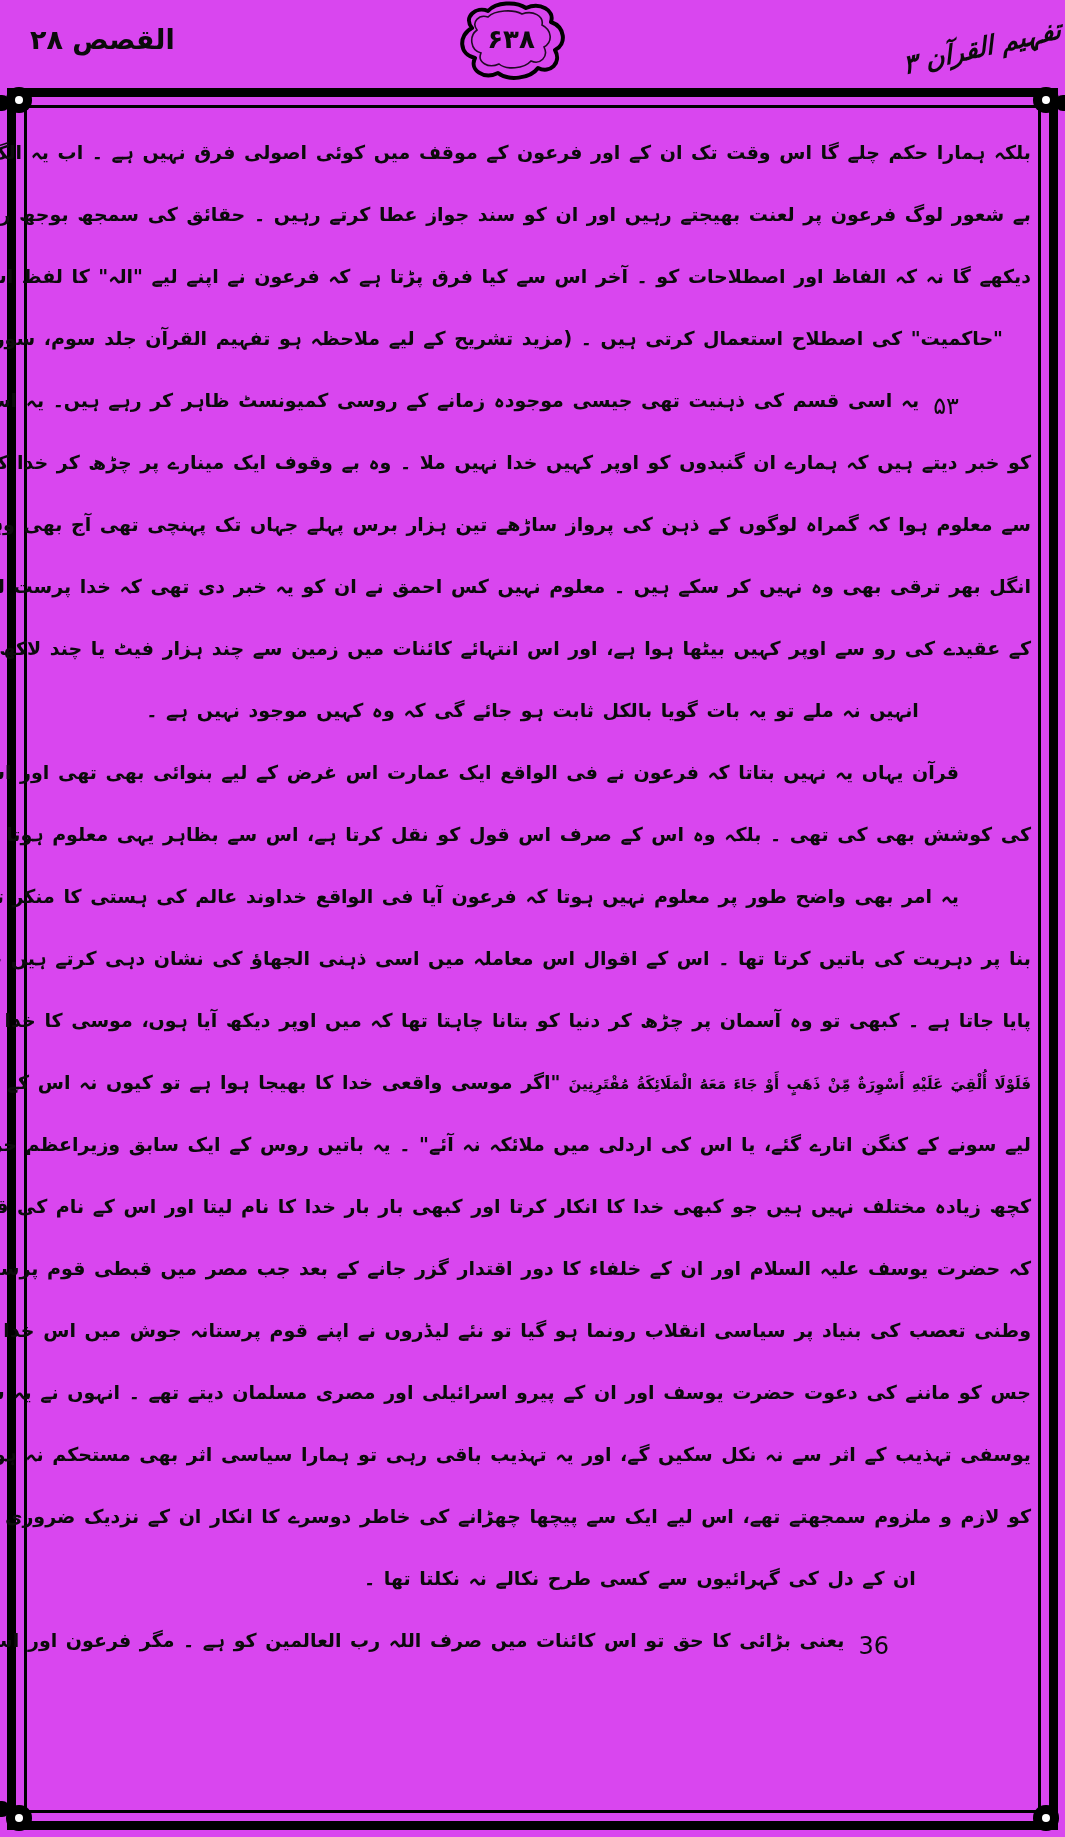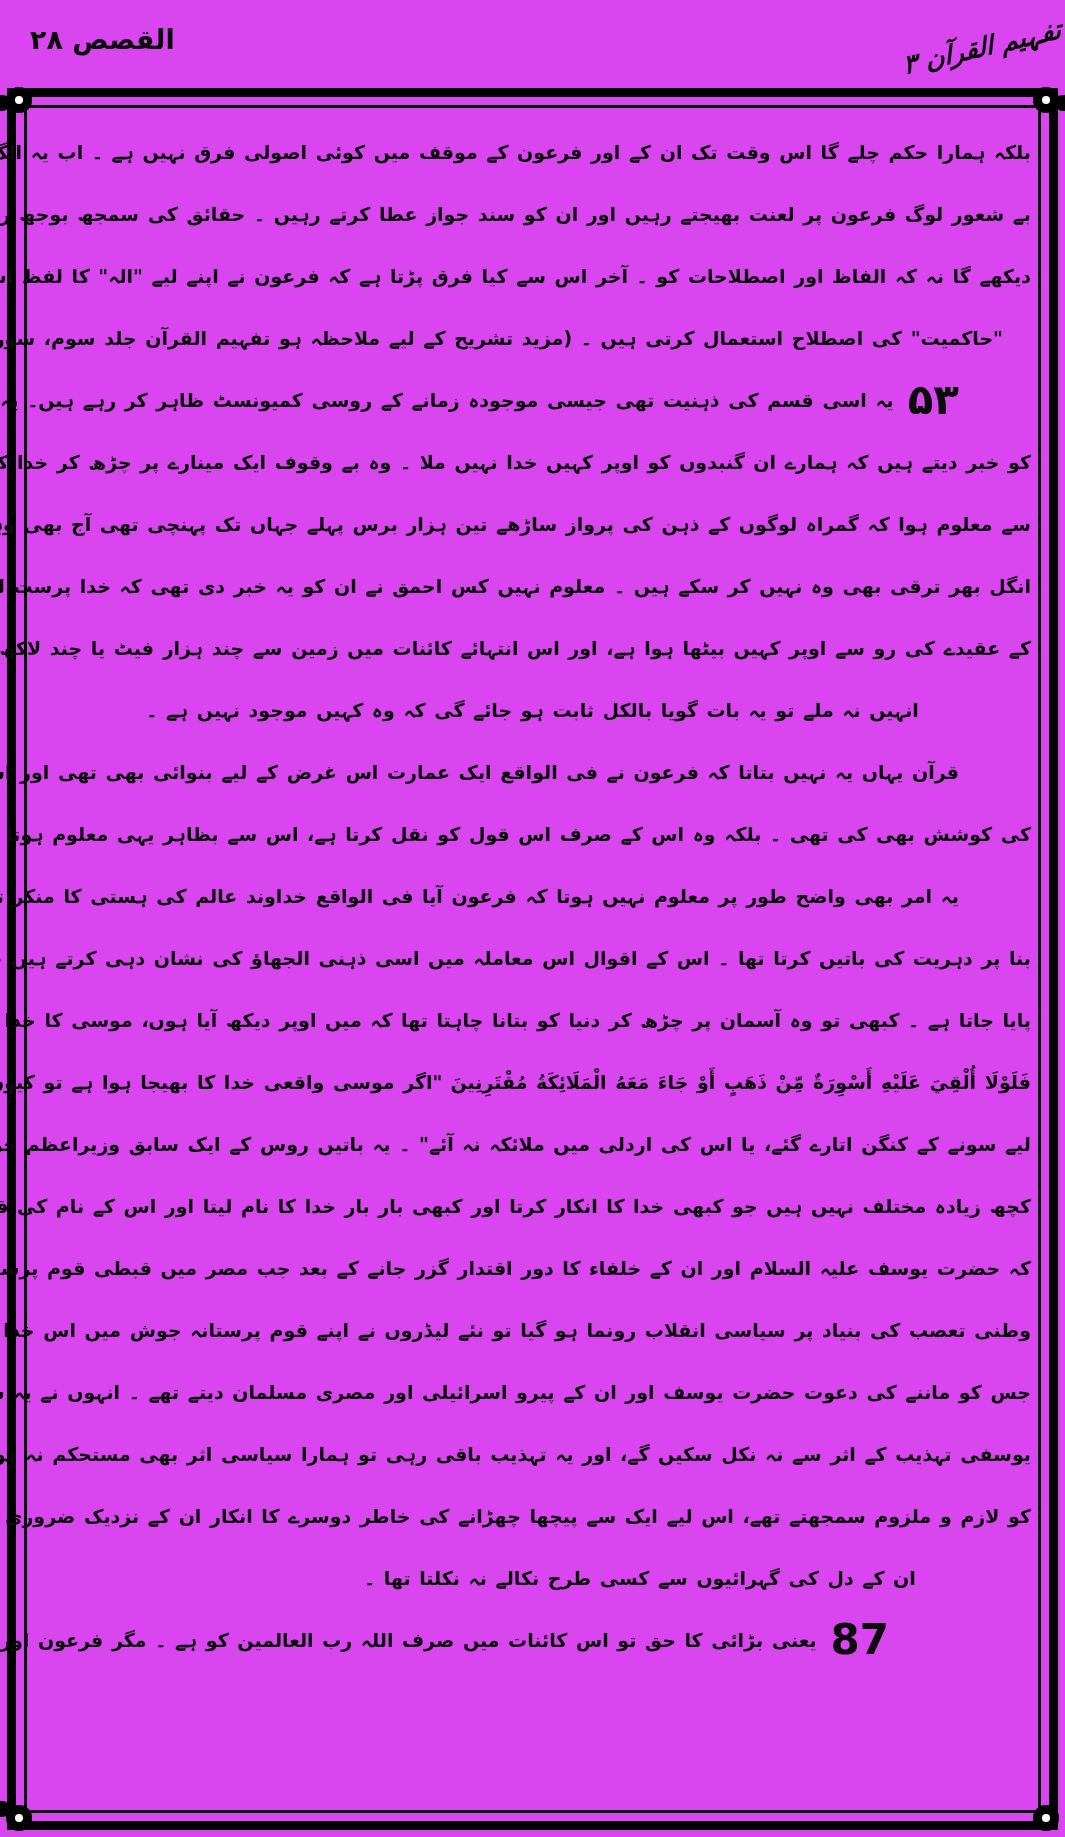--- a/index.html
+++ b/index.html
@@ -74,34 +74,41 @@
     overflow:visible;
     white-space:nowrap;
   }
   .ln.j{text-align:justify;text-align-last:justify;}
   .ln.c{text-align-last:center;white-space:normal;}
   .ln.endr{text-align:right;text-align-last:right;padding-left:70px;padding-right:28px;}
   .ln.endl{text-align:left;text-align-last:left;padding-left:330px;}
   .ln.ind{padding-right:72px;}
   .ln.ind54{padding-right:142px;}
   .marker{
-    font-size:42px;font-weight:bold;
+    font-size:24px;font-weight:normal;
     vertical-align:-7px;margin-left:14px;letter-spacing:2px;
   }
   .arabic{
-    font-weight:bold;font-size:19px;margin-left:8px;margin-top:48px;
+    font-weight:bold;font-size:15px;margin-left:8px;margin-top:48px;
   }
 </style>
 </head>
 <body>
 
 <div class="page">
 
   <div class="hdr-left">القصص ۲۸</div>
 
+  <div class="medallion">
+    <svg viewBox="0 0 122 82">
+      <path d="M22,28 C13,17 26,6 38,11 C46,2 66,1 76,8 C90,2 105,10 101,22 C115,27 117,44 105,50 C112,63 100,74 88,68 C80,79 58,81 48,73 C34,80 19,70 25,58 C9,55 8,35 22,28 Z" fill="none" stroke="#000" stroke-width="4" stroke-linejoin="round"></path>
+      <path d="M27,30 C21,22 29,14 38,17 C45,10 63,9 72,14 C83,10 94,16 92,25 C102,30 103,42 94,47 C99,57 90,65 81,61 C74,69 56,70 49,64 C38,69 27,62 31,53 C20,50 19,36 27,30 Z" fill="none" stroke="#000" stroke-width="1.6" opacity="0.85"></path>
+    </svg>
+    <span class="num">۶۳۸</span>
+  </div>
 
   <div class="hdr-right">تفہیم القرآن ۳</div>
 
   <div class="frame">
     <div class="frame-inner">
       <span class="knot tl"></span>
       <span class="knot tr"></span>
       <span class="knot bl"></span>
       <span class="knot br"></span>
     </div>
@@ -138,17 +145,17 @@
     <div class="ln j">لیے سونے کے کنگن اتارے گئے، یا اس کی اردلی میں ملائکہ نہ آئے" ۔ یہ باتیں روس کے ایک سابق وزیراعظم خروشچیف کی باتوں سے</div>
     <div class="ln j">کچھ زیادہ مختلف نہیں ہیں جو کبھی خدا کا انکار کرتا اور کبھی بار بار خدا کا نام لیتا اور اس کے نام کی قسمیں کھاتا تھا ۔ ہمارا قیاس یہ ہے</div>
     <div class="ln j">کہ حضرت یوسف علیہ السلام اور ان کے خلفاء کا دور اقتدار گزر جانے کے بعد جب مصر میں قبطی قوم پرستی کا زور ہوا اور ملک میں اسی نسلی و</div>
     <div class="ln j">وطنی تعصب کی بنیاد پر سیاسی انقلاب رونما ہو گیا تو نئے لیڈروں نے اپنے قوم پرستانہ جوش میں اس خدا کے خلاف بھی بغاوت کر دی</div>
     <div class="ln j">جس کو ماننے کی دعوت حضرت یوسف اور ان کے پیرو اسرائیلی اور مصری مسلمان دیتے تھے ۔ انہوں نے یہ سمجھا کہ خدا کو مان کر ہم</div>
     <div class="ln j">یوسفی تہذیب کے اثر سے نہ نکل سکیں گے، اور یہ تہذیب باقی رہی تو ہمارا سیاسی اثر بھی مستحکم نہ ہو سکے گا ۔ وہ خدا کے اقرار اور مسلم اقتدار</div>
     <div class="ln j">کو لازم و ملزوم سمجھتے تھے، اس لیے ایک سے پیچھا چھڑانے کی خاطر دوسرے کا انکار ان کے نزدیک ضروری تھا، اگرچہ اس کا اقرار</div>
     <div class="ln endl">ان کے دل کی گہرائیوں سے کسی طرح نکالے نہ نکلتا تھا ۔</div>
 
     <div class="ln j ind54">
-      <span class="marker">87</span><span>یعنی بڑائی کا حق تو اس کائنات میں صرف اللہ رب العالمین کو ہے ۔ مگر فرعون اور اس کے لشکر زمین کے</span>
+      <span class="marker">36</span><span>یعنی بڑائی کا حق تو اس کائنات میں صرف اللہ رب العالمین کو ہے ۔ مگر فرعون اور اس کے لشکر زمین کے</span>
     </div>
 
   </div>
 </div>
 
 </body></html>

